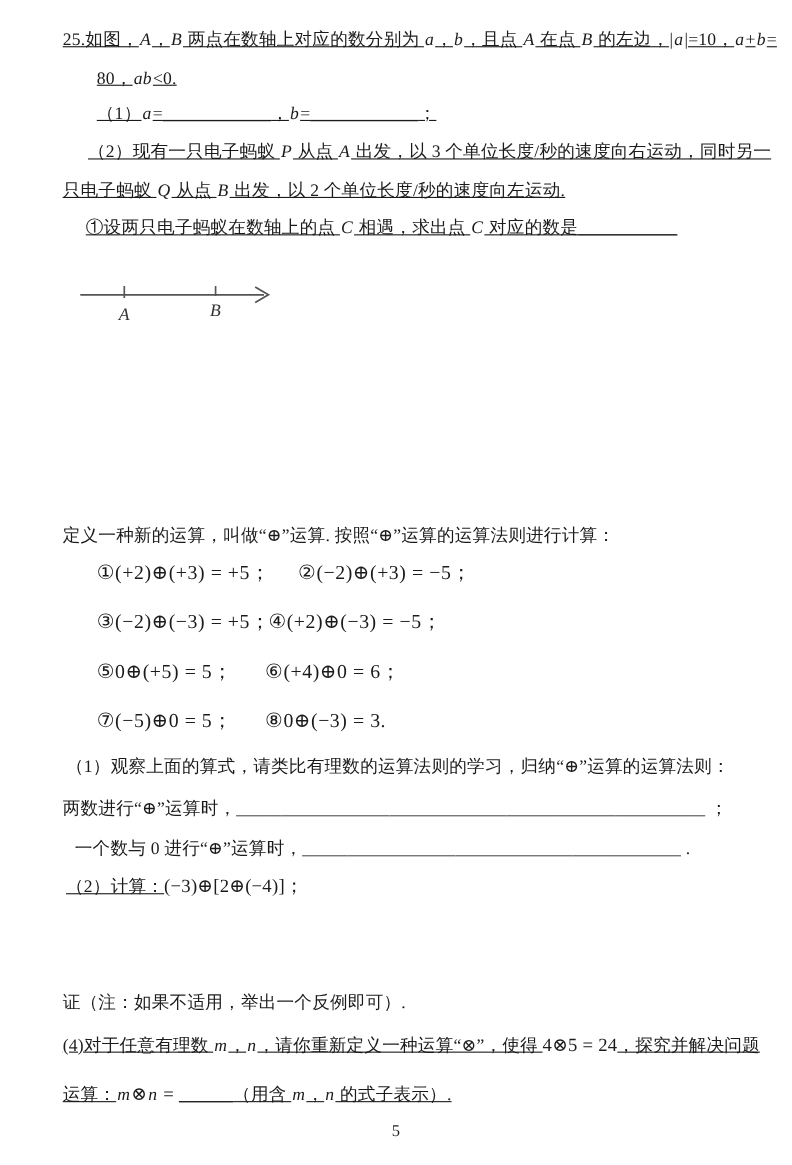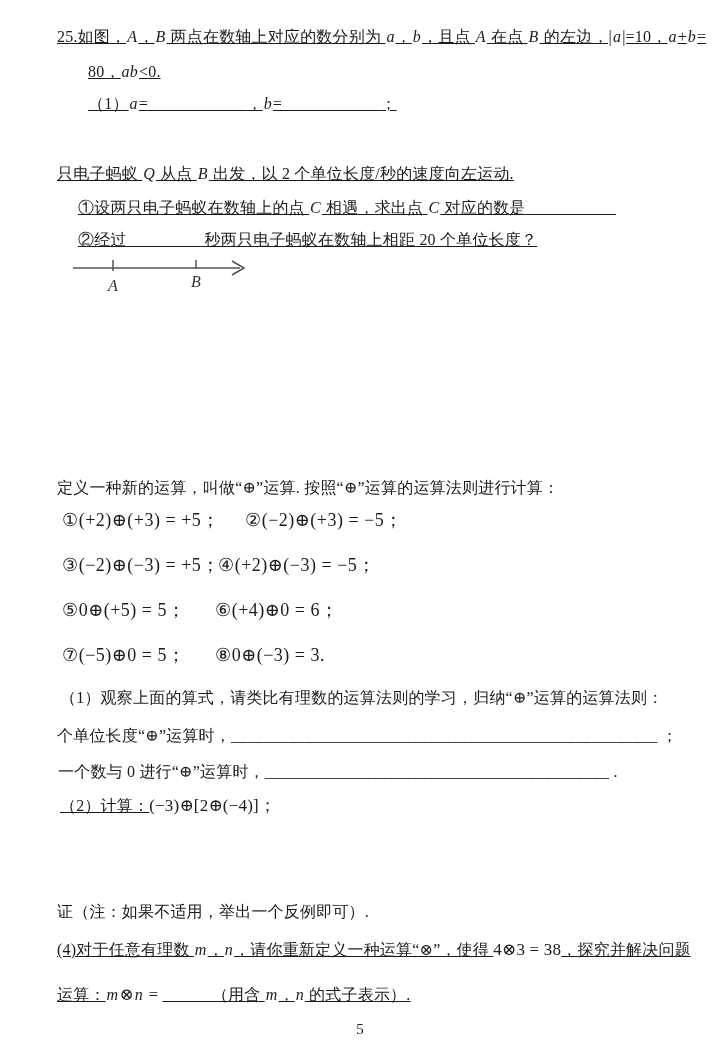--- a/index.html
+++ b/index.html
@@ -15,36 +15,36 @@
   .line {
     position: absolute;
     white-space: nowrap;
     font-size: 16px;
     line-height: 22px;
     letter-spacing: 0.2px;
   }
   .sg-cn { font-style: normal; text-decoration: underline; }
   .sg-it { font-style: italic; padding: 0 1px; }
   .sg-math { font-style: normal; font-size: 17px; text-align: right; }
-  .eq { font-size: 18px; letter-spacing: 0.5px; }
+  .eq { font-size: 18px; letter-spacing: 0.5px; margin-left: 26px; }
   .eq .eqcol2 { position: absolute; top: 0; text-align: right; }
   .pageno { width: 720px; text-align: center; font-size: 15px; }
   .figure-svg { position: absolute; }
 </style>
 </head>
 <body>
 
 <div class="page">
 
   <div class="line" style="left:57px;top:26px"><span class="sg-cn">25.如图，</span><span class="sg-it">A</span><span class="sg-cn">，</span><span class="sg-it">B</span><span class="sg-cn"> 两点在数轴上对应的数分别为 </span><span class="sg-it">a</span><span class="sg-cn">，</span><span class="sg-it">b</span><span class="sg-cn">，且点 </span><span class="sg-it">A</span><span class="sg-cn"> 在点 </span><span class="sg-it">B</span><span class="sg-cn"> 的左边，|</span><span class="sg-it">a</span><span class="sg-cn">|=10，</span><span class="sg-it">a</span><span class="sg-cn">+</span><span class="sg-it">b</span><span class="sg-cn">=</span></div>
   <div class="line" style="left:88px;top:61px"><span class="sg-cn">80，</span><span class="sg-it">ab</span><span class="sg-cn">&lt;0.</span></div>
   <div class="line" style="left:88px;top:93px"><span class="sg-cn">（1）</span><span class="sg-it">a</span><span class="sg-cn">=</span><span class="sg-cn">____________</span><span class="sg-cn">，</span><span class="sg-it">b</span><span class="sg-cn">=</span><span class="sg-cn">____________</span><span class="sg-cn">；</span></div>
+  <div class="line" style="left:80px;top:128px"><span class="sg-cn">（2）现有一只电子蚂蚁 </span><span class="sg-it">P</span><span class="sg-cn"> 从点 </span><span class="sg-it">A</span><span class="sg-cn"> 出发，以 3 个单位长度/秒的速度向右运动，同时另一</span></div>
   <div class="line" style="left:57px;top:163px"><span class="sg-cn">只电子蚂蚁 </span><span class="sg-it">Q</span><span class="sg-cn"> 从点 </span><span class="sg-it">B</span><span class="sg-cn"> 出发，以 2 个单位长度/秒的速度向左运动.</span></div>
   <div class="line" style="left:78px;top:197px"><span class="sg-cn">①设两只电子蚂蚁在数轴上的点 </span><span class="sg-it">C</span><span class="sg-cn"> 相遇，求出点 </span><span class="sg-it">C</span><span class="sg-cn"> 对应的数是</span><span class="sg-cn">___________</span></div>
-  <div class="line" style="left:78px;top:229px"><span class="sg-cn">②经过</span><span class="sg-cn">_________</span><span class="sg-cn"> 秒两只电子蚂蚁在数轴上相距 20 个单位长度？</span></div>
 
   <svg class="figure-svg" style="left:68px;top:248px" width="195" height="50" viewBox="0 0 195 50">
     <line x1="5" y1="20" x2="172" y2="20" stroke="#555" stroke-width="1.6"></line>
     <polyline points="164,13 176,20 164,27" fill="none" stroke="#555" stroke-width="1.6"></polyline>
     <line x1="45" y1="12" x2="45" y2="23" stroke="#555" stroke-width="1.5"></line>
     <line x1="128" y1="12" x2="128" y2="21" stroke="#555" stroke-width="1.5"></line>
     <text x="40" y="43" font-size="16" font-style="italic" fill="#333" font-family="Liberation Serif, serif">A</text>
     <text x="123" y="39" font-size="16" font-style="italic" fill="#333" font-family="Liberation Serif, serif">B</text>
   </svg>
 
@@ -61,25 +61,25 @@
   <div class="line eq" style="left:62px;top:599px">
     <span>⑤0⊕(+5) = 5；</span>
     <span class="eqcol2" style="left:153px">⑥(+4)⊕0 = 6；</span>
   </div>
   <div class="line eq" style="left:62px;top:644px">
     <span>⑦(−5)⊕0 = 5；</span>
     <span class="eqcol2" style="left:153px">⑧0⊕(−3) = 3.</span>
   </div>
 
   <div class="line" style="left:60px;top:687px">（1）观察上面的算式，请类比有理数的运算法则的学习，归纳“⊕”运算的运算法则：</div>
-  <div class="line" style="left:57px;top:725px">个单位长度“⊕”运算时，____________________________________________________ ；</div>
-  <div class="line" style="left:58px;top:761px">一个数与 0 进行“⊕”运算时，__________________________________________ .</div>
+  <div class="line" style="left:57px;top:725px">两数进行“⊕”运算时，____________________________________________________ ；</div>
+  <div class="line" style="left:68px;top:761px">一个数与 0 进行“⊕”运算时，__________________________________________ .</div>
 
   <div class="line" style="left:60px;top:795px"><span class="sg-cn">（2）计算：</span><span class="sg-math">(−3)⊕[2⊕(−4)]；</span></div>
 
   <div class="line" style="left:57px;top:901px">证（注：如果不适用，举出一个反例即可）.</div>
 
-  <div class="line" style="left:57px;top:939px"><span class="sg-cn">(4)对于任意有理数 </span><span class="sg-it">m</span><span class="sg-cn">，</span><span class="sg-it">n</span><span class="sg-cn">，请你重新定义一种运算“⊗”，使得 </span><span class="sg-math">4⊗3 = 38</span><span class="sg-cn">，探究并解决问题</span></div>
+  <div class="line" style="left:57px;top:939px"><span class="sg-cn">(4)对于任意有理数 </span><span class="sg-it">m</span><span class="sg-cn">，</span><span class="sg-it">n</span><span class="sg-cn">，请你重新定义一种运算“⊗”，使得 </span><span class="sg-math">4⊗5 = 24</span><span class="sg-cn">，探究并解决问题</span></div>
   <div class="line" style="left:57px;top:984px"><span class="sg-cn">运算：</span><span class="sg-it">m</span><span class="sg-math">⊗</span><span class="sg-it">n</span><span class="sg-math"> = </span><span class="sg-cn">______</span><span class="sg-cn">（用含 </span><span class="sg-it">m</span><span class="sg-cn">，</span><span class="sg-it">n</span><span class="sg-cn"> 的式子表示）.</span></div>
 
   <div class="line pageno" style="left:0;top:1018px">5</div>
 
 </div>
 
 </body></html>

